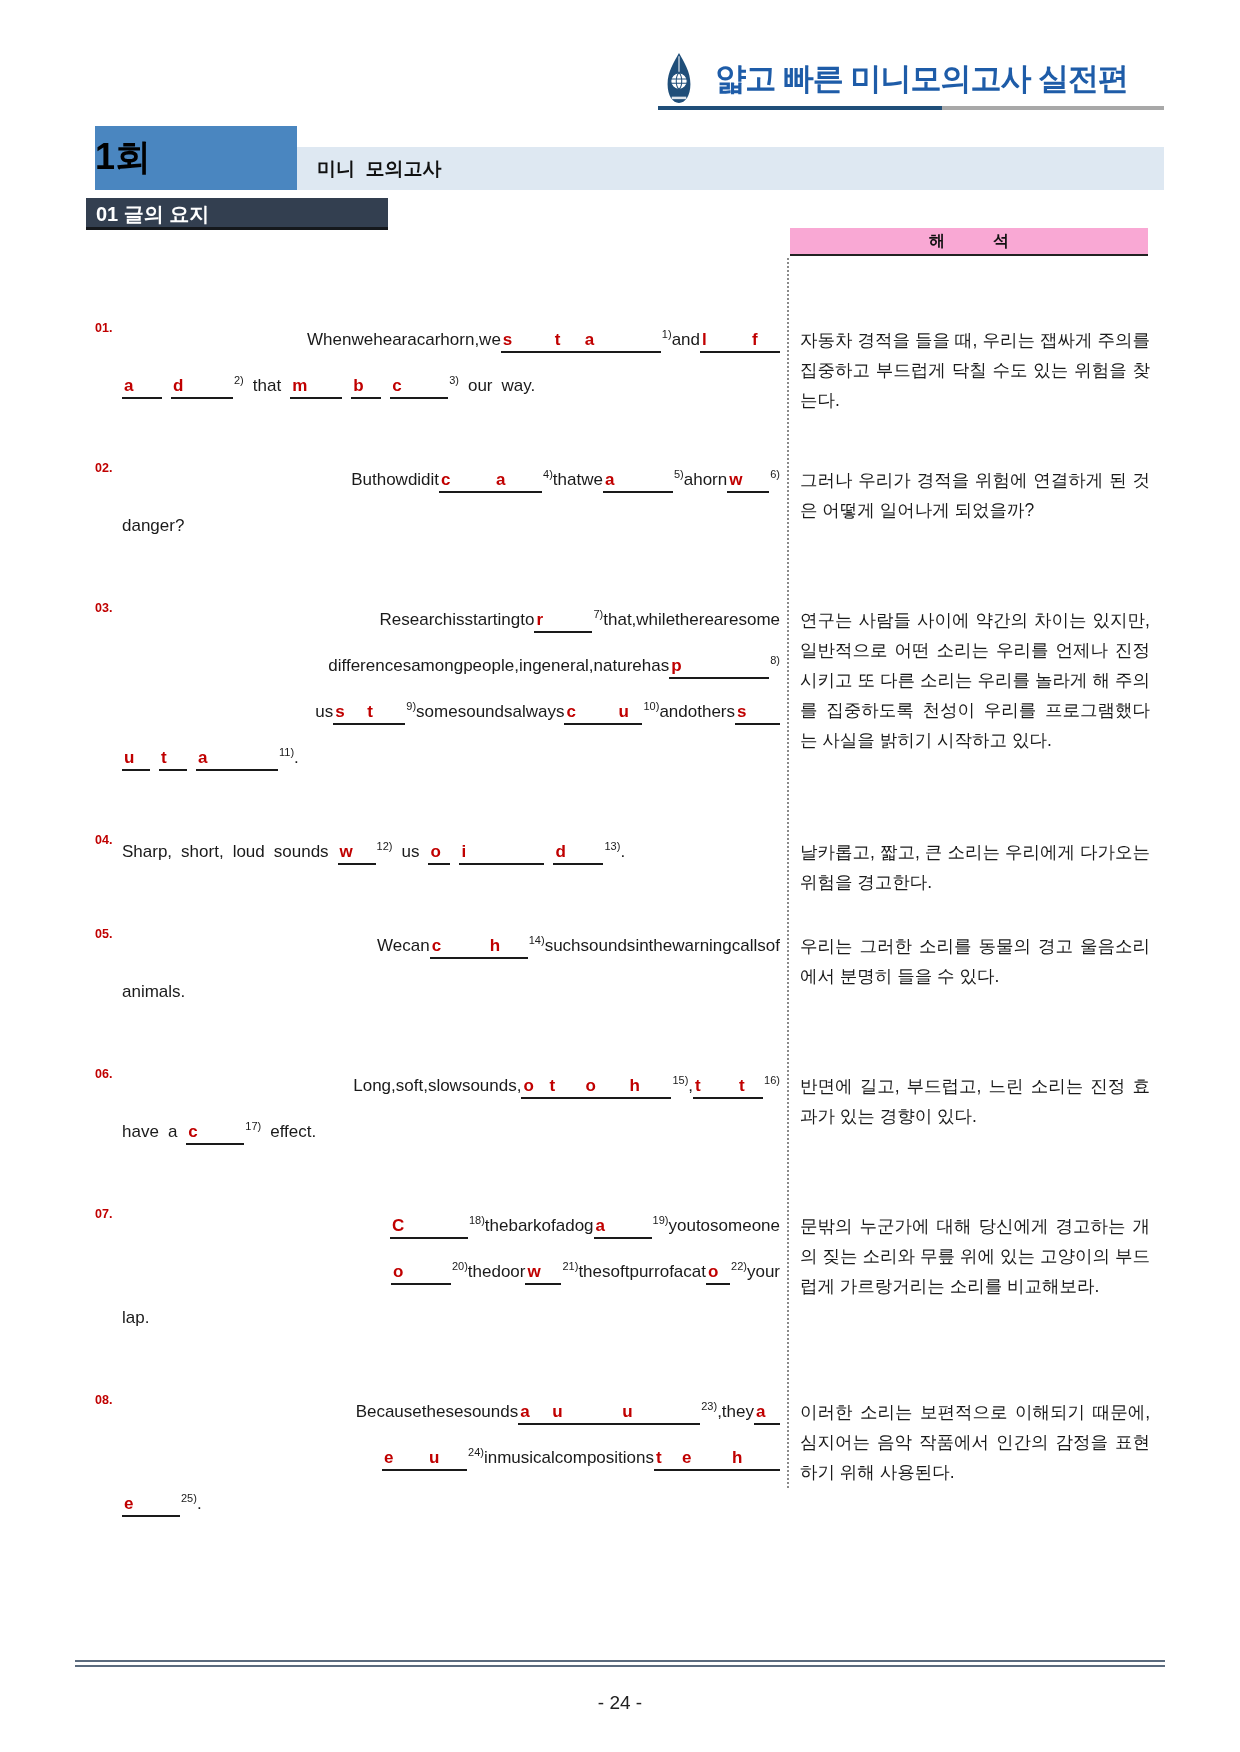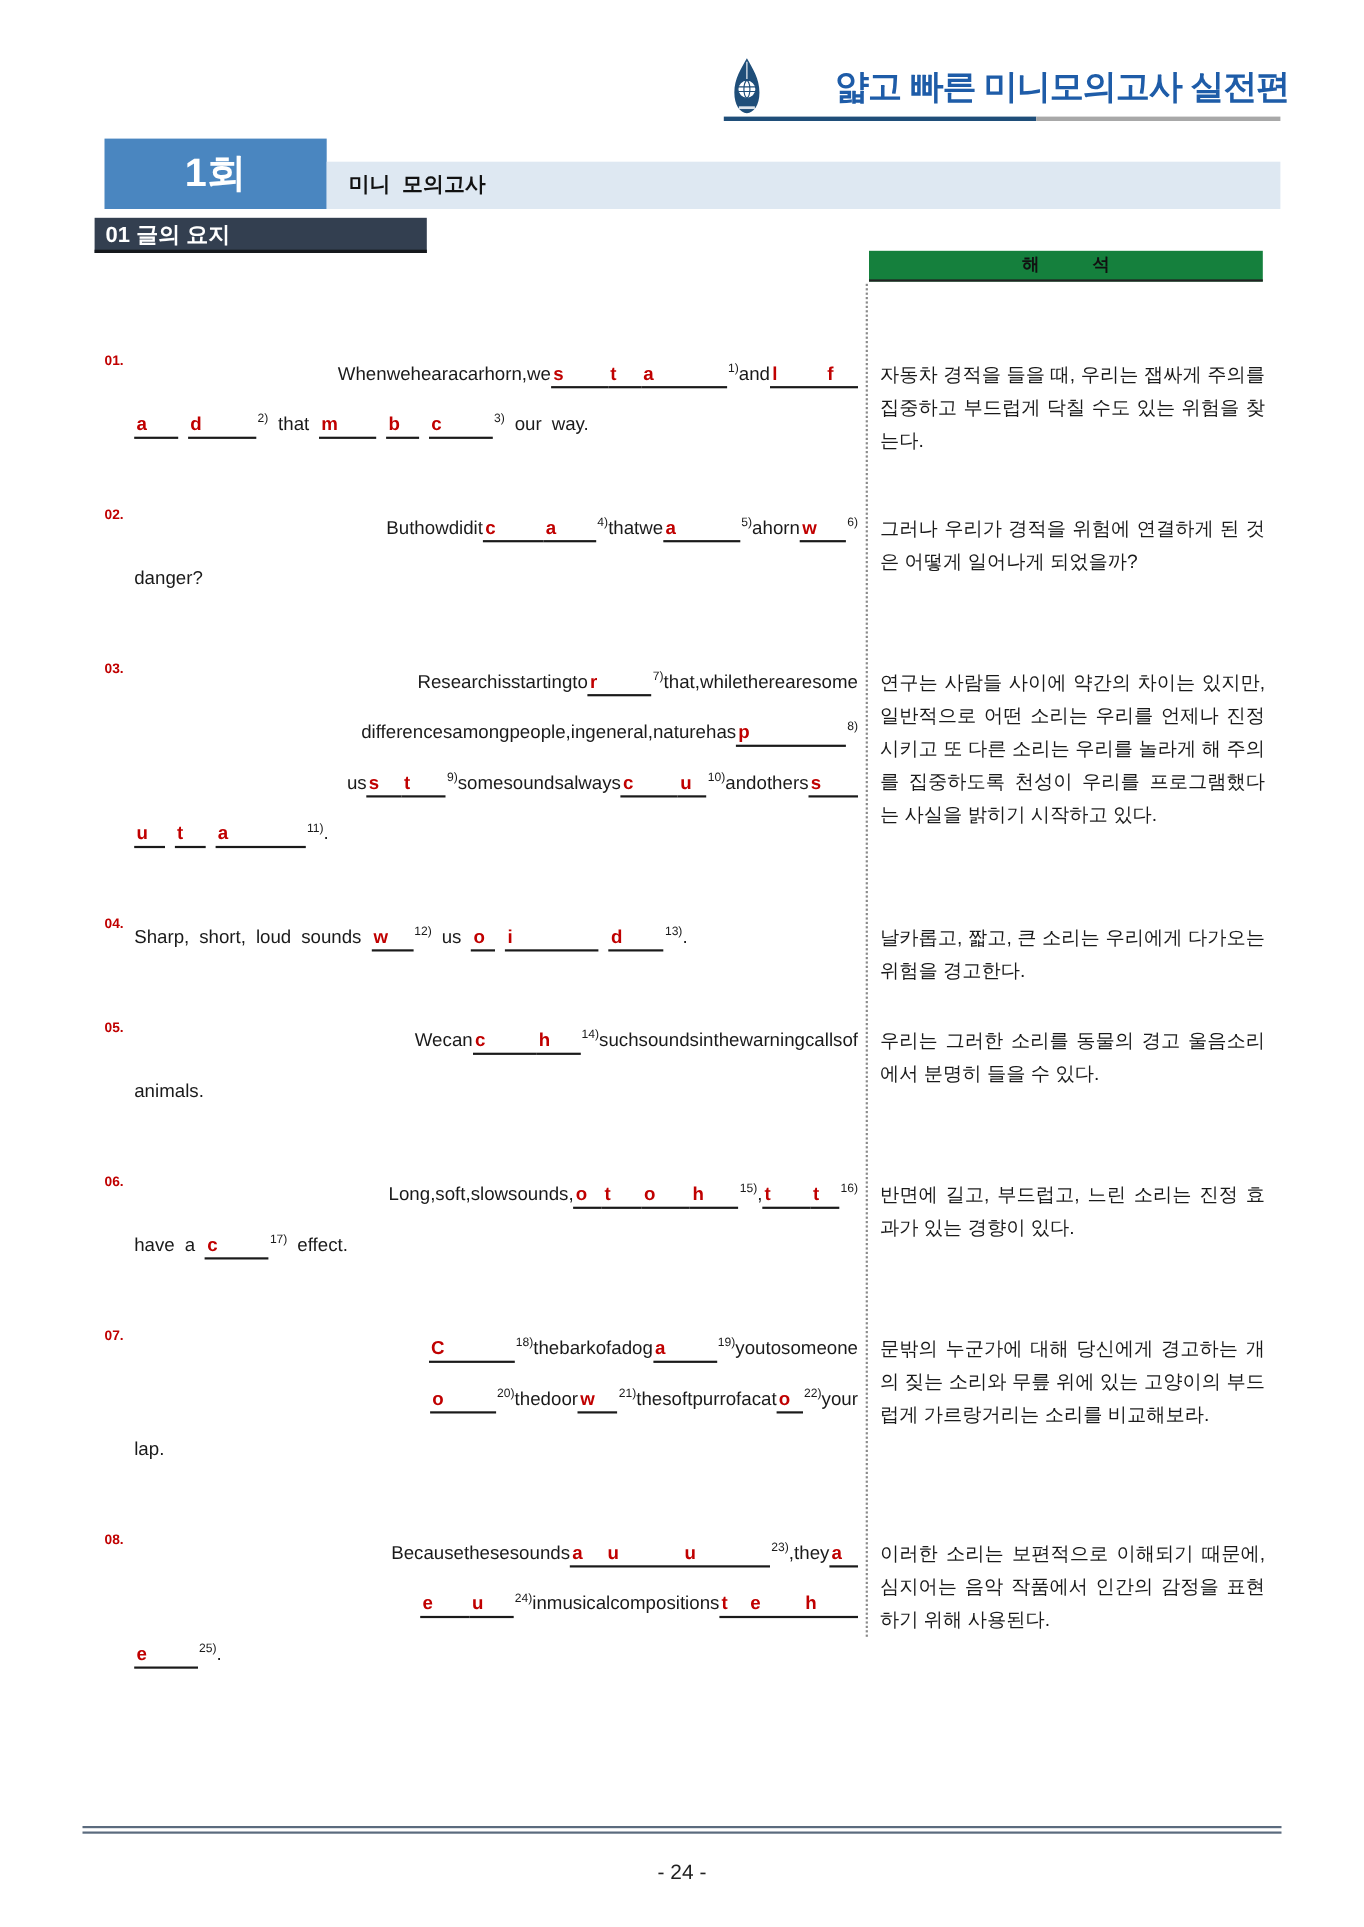--- a/index.html
+++ b/index.html
@@ -6,39 +6,39 @@
     --brand-blue:#1E5CA8; --navy:#1F4E79; --badge-blue:#4A86C0; --band-blue:#DEE8F2;
     --section-dark:#333F50; --hint-red:#C00000; --rule-gray:#A8A8A8; --footer-rule:#5B6B7E;
     --ink:#1a1a1a;
   }
   html,body{margin:0;padding:0;}
   body{font-family:"Liberation Sans","DejaVu Sans",sans-serif;background:#f2f2f2;}
   .page{position:relative;width:1240px;height:1752px;background:#fff;margin:0 auto;overflow:hidden;}
 
   
   .logo{position:absolute;left:660px;top:52px;width:38px;height:54px;}
-  .brand-title{position:absolute;top:58px;left:728px;width:444px;text-align:right;
+  .brand-title{position:absolute;top:58px;left:684px;width:444px;text-align:right;
     font-size:31px;font-weight:bold;color:var(--brand-blue);letter-spacing:-1px;white-space:nowrap;}
   .rule-blue{position:absolute;top:106px;left:658px;width:284px;height:4px;background:var(--navy);}
   .rule-gray{position:absolute;top:106px;left:942px;width:222px;height:4px;background:var(--rule-gray);}
 
   
   .round-box{position:absolute;left:95px;top:126px;width:202px;height:64px;background:var(--badge-blue);
-    color:#ffffff;font-size:36px;font-weight:bold;text-align:center;line-height:62px;}
+    color:#000000;font-size:36px;font-weight:bold;line-height:62px;}
   .round-band{position:absolute;left:297px;top:147px;width:867px;height:43px;background:var(--band-blue);}
   .round-band .band-label{display:inline-block;margin-left:20px;line-height:43px;font-weight:bold;
     font-size:19px;color:#111;white-space:pre;}
 
   
   .section-box{position:absolute;left:86px;top:198px;width:302px;height:32px;background:var(--section-dark);
     border-bottom:3px solid #15181c;color:#fff;font-weight:bold;font-size:20px;line-height:32px;
     padding-left:10px;box-sizing:border-box;}
 
   
-  .trans-header{position:absolute;left:790px;top:228px;width:358px;height:26px;background:#15803d;
+  .trans-header{position:absolute;left:790px;top:228px;width:358px;height:26px;background:#f9a8d4;
     border-bottom:2px solid #222;text-align:center;font-weight:bold;font-size:16px;line-height:26px;
     color:#111;white-space:pre;}
 
   .divider{position:absolute;left:787px;top:258px;height:1230px;width:0;border-left:2px dotted #8a8a8a;}
 
   
   .items{position:absolute;left:95px;top:278px;width:1060px;}
   .row{position:relative;margin-bottom:48px;margin-top:39px;}
   .en{position:relative;width:685px;padding-left:27px;box-sizing:border-box;}
   .num{position:absolute;left:0;top:4px;color:var(--hint-red);font-weight:bold;font-size:12.5px;}

